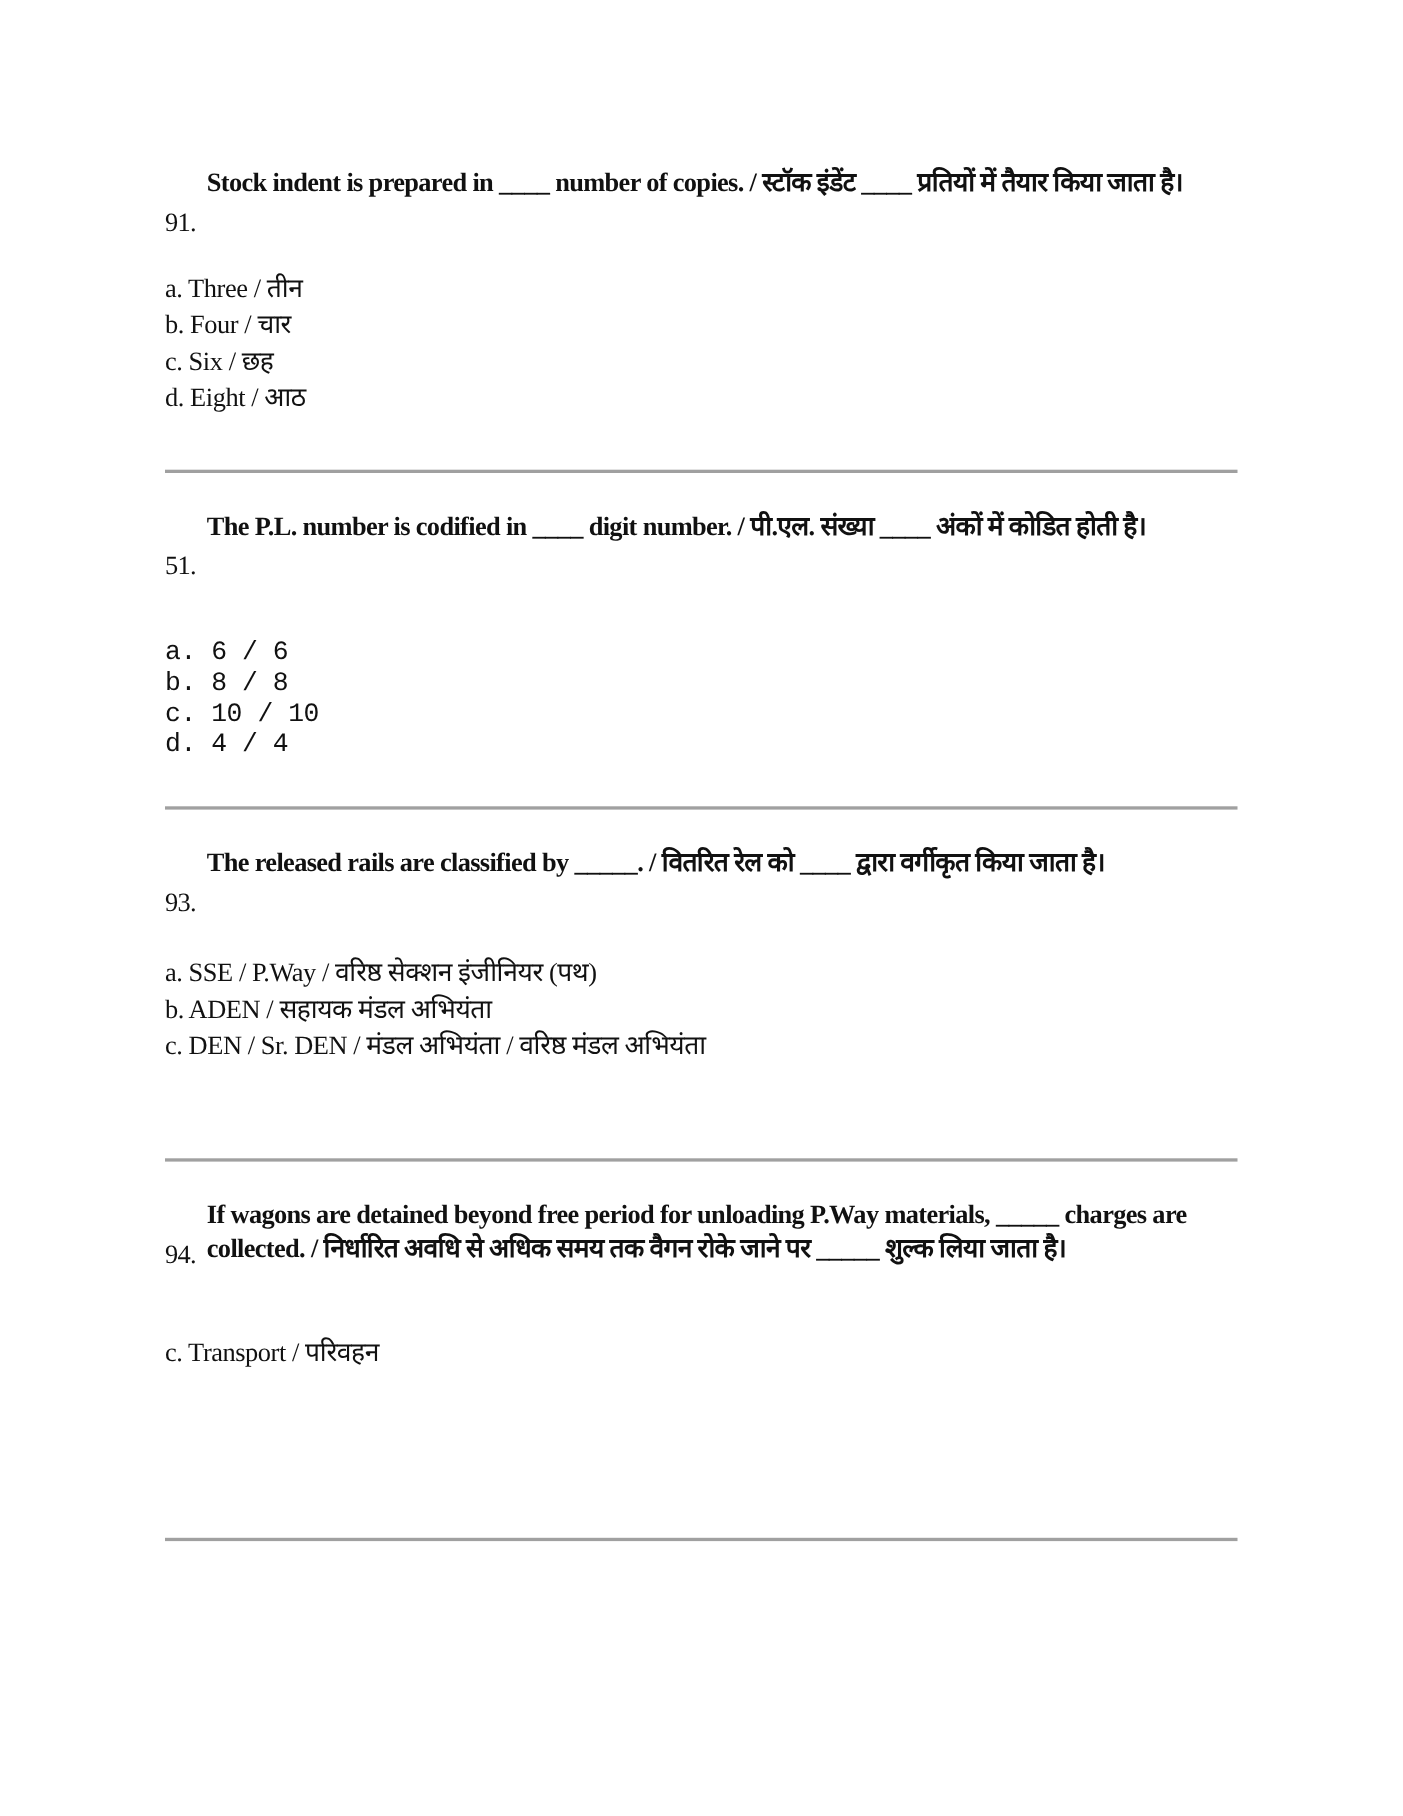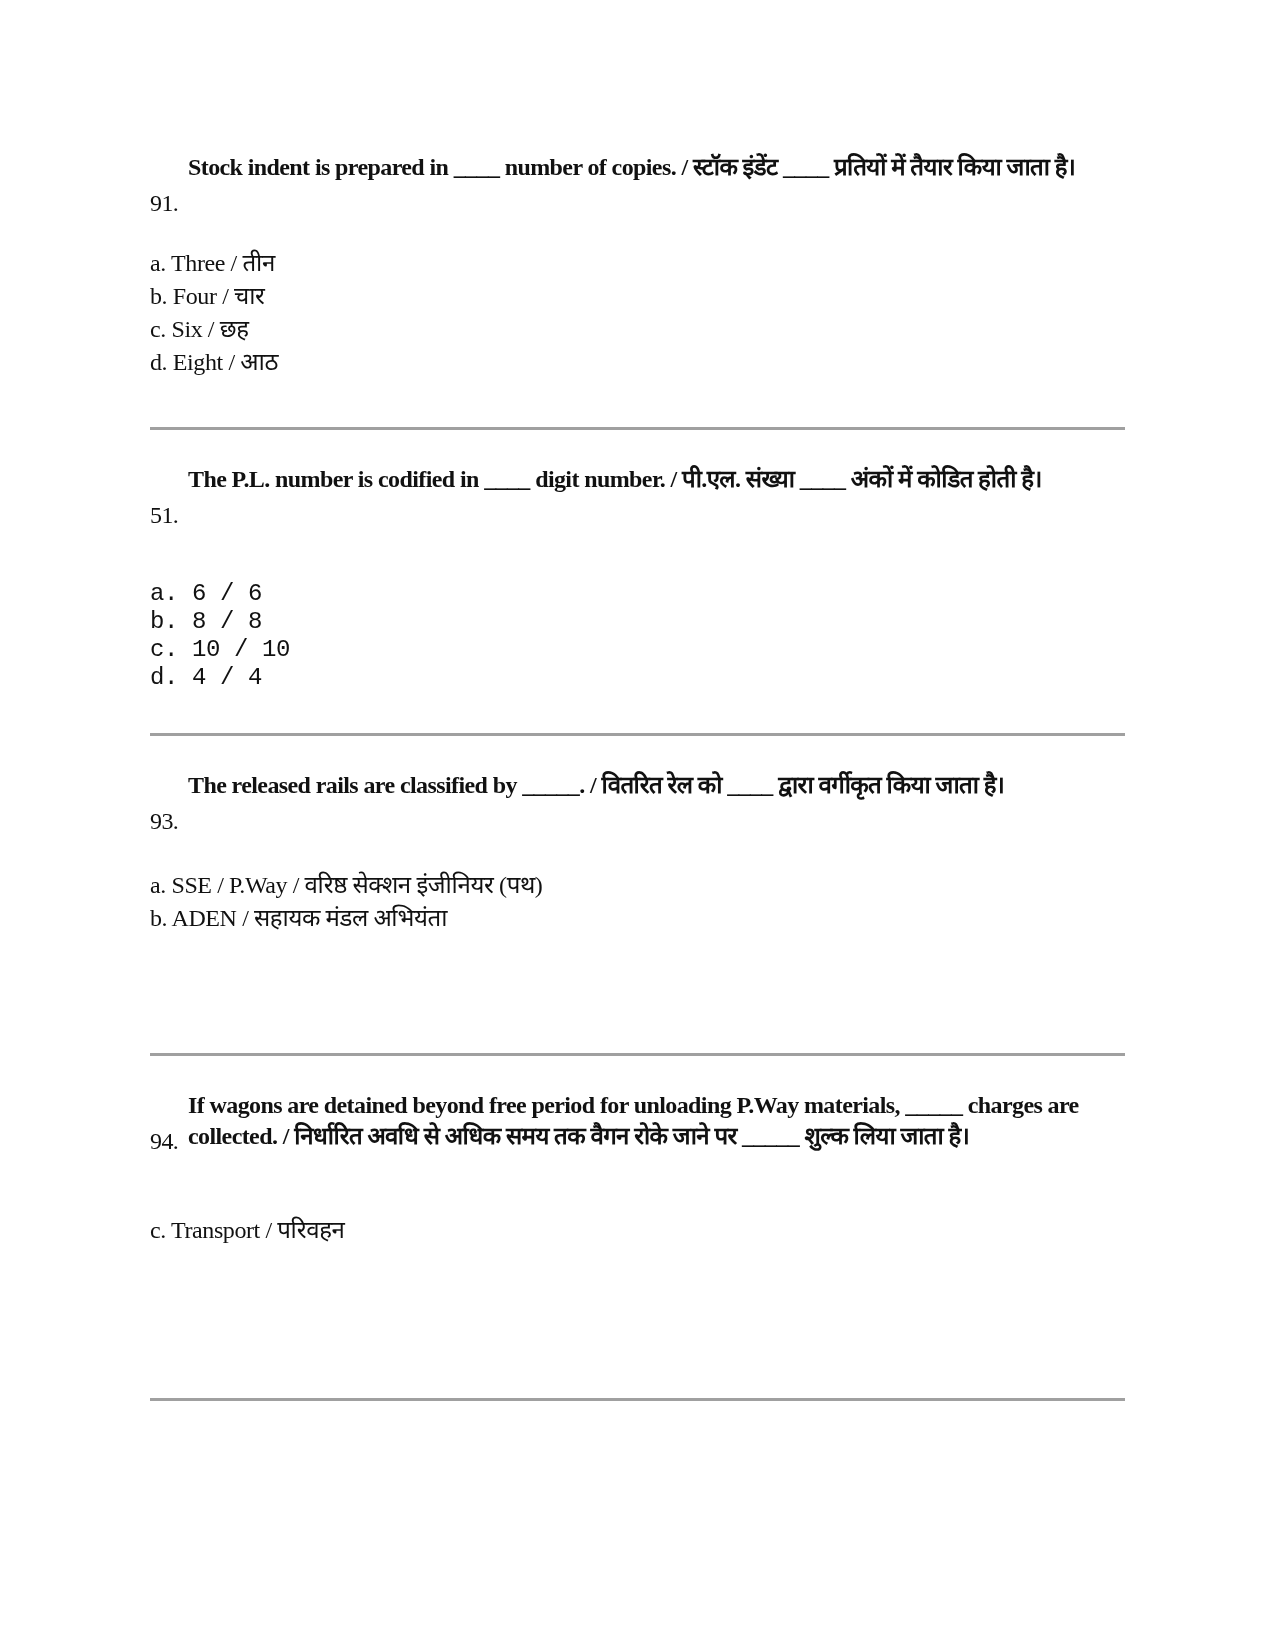--- a/index.html
+++ b/index.html
@@ -40,20 +40,21 @@
 </div>
 <div class="sep" style="top:733px;"></div>
 
 <div class="question" style="top:770px;">
   <span class="qnum">93.</span>
   <span class="qtext">The released rails are classified by _____. / वितरित रेल को ____ द्वारा वर्गीकृत किया जाता है।</span>
 </div>
 <div class="options" style="top:869px; line-height:33px;">
   <span class="opt">a. SSE / P.Way / वरिष्ठ सेक्शन इंजीनियर (पथ)</span>
   <span class="opt">b. ADEN / सहायक मंडल अभियंता</span>
+  <span class="opt">c. DEN / Sr. DEN / मंडल अभियंता / वरिष्ठ मंडल अभियंता</span>
 </div>
 <div class="sep" style="top:1053px;"></div>
 
 <div class="question" style="top:1090px;">
   <span class="qnum">94.</span>
   <span class="qtext">If wagons are detained beyond free period for unloading P.Way materials, _____ charges are collected. / निर्धारित अवधि से अधिक समय तक वैगन रोके जाने पर _____ शुल्क लिया जाता है।</span>
 </div>
 <div class="options" style="top:1214px; line-height:33px;">
   <span class="opt">c. Transport / परिवहन</span>
 </div>

